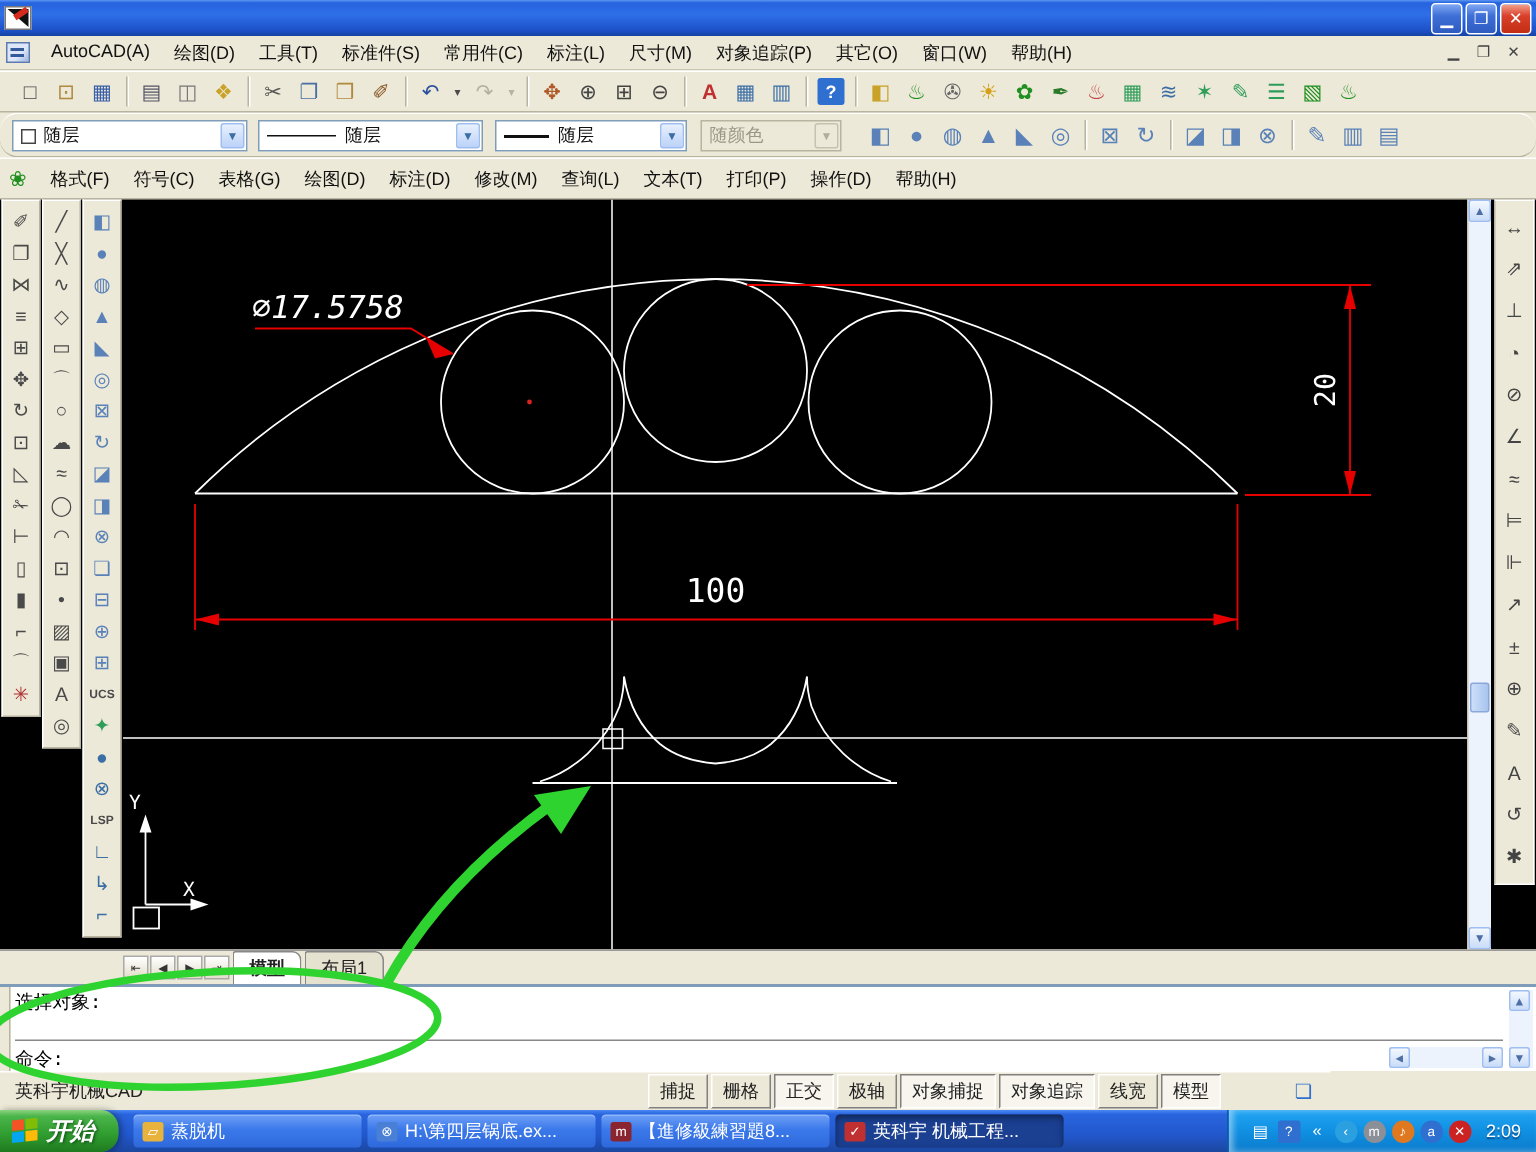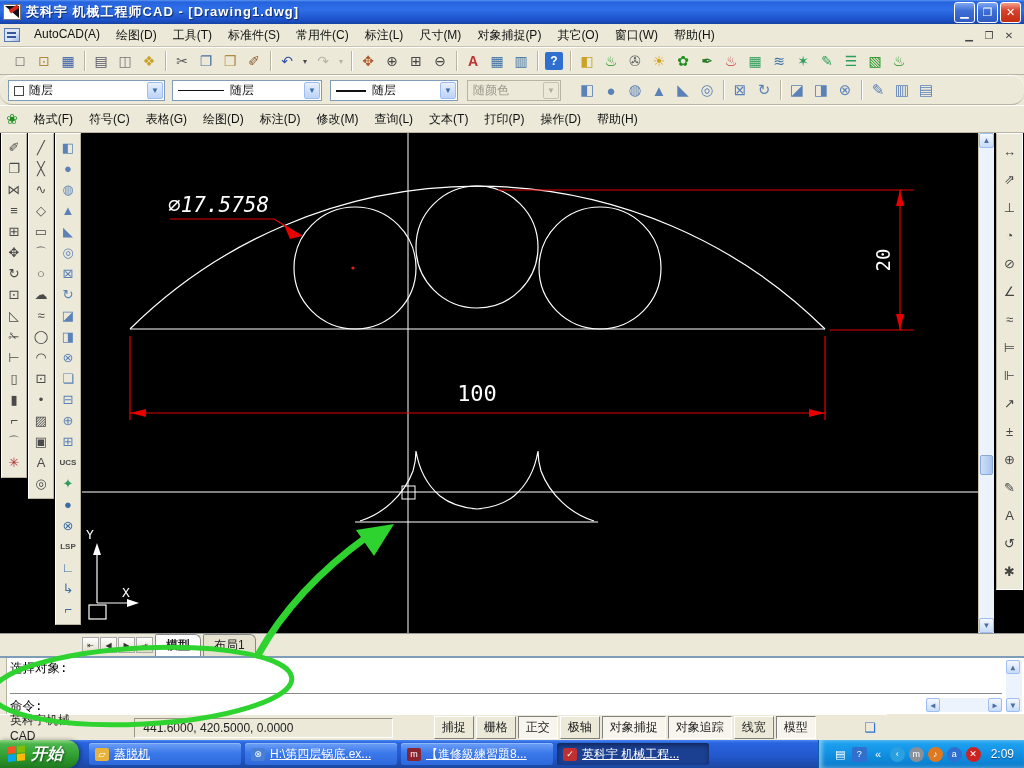--- a/index.html
+++ b/index.html
@@ -122,59 +122,58 @@
   .flag { width:18px; height:16px; display:grid; grid-template-columns:8px 8px; grid-template-rows:7px 7px; gap:1px; transform:skewY(-6deg); }
   .flag i:nth-child(1){background:#F35325;} .flag i:nth-child(2){background:#81BC06;}
   .flag i:nth-child(3){background:#05A6F0;} .flag i:nth-child(4){background:#FFBA08;}
   .tasks { display:flex; align-items:center; margin-left:8px; }
   .task { width:152px; height:22px; margin:0 2px; border-radius:3px; display:flex; align-items:center; gap:5px; padding:0 6px;
     background:linear-gradient(180deg,#6FA0F6,#3B79EA 45%,#2E69DC); box-shadow:inset 0 1px 0 #8FB8F9; color:#fff; font-size:12px;
     white-space:nowrap; overflow:hidden; }
   .task.active { background:#1B3F91; box-shadow:inset 0 2px 4px #102653; }
   .task-icon { width:14px; height:13px; border-radius:2px; display:flex; align-items:center; justify-content:center;
     color:#fff; font-size:9px; flex:0 0 auto; }
-  .task-label { overflow:hidden; text-overflow:ellipsis;text-decoration:underline; }
+  .task-label { overflow:hidden; text-overflow:ellipsis; }
   .tray { margin-left:auto; height:28px; display:flex; align-items:center; gap:4px; padding:0 10px 0 14px; color:#fff;
     background:linear-gradient(180deg,#22A5F3 0%,#1090E2 50%,#0C7BCB 100%); border-left:1px solid #0a5ca8;
     box-shadow:inset 3px 0 4px rgba(255,255,255,.45); }
   .tray-ico { width:15px; height:15px; border-radius:50%; display:flex; align-items:center; justify-content:center; font-size:9px; color:#fff; }
   .tray-ico.flat { background:transparent !important; border-radius:0; font-size:11px; }
   .tray-ico.sq { border-radius:2px; }
   .tray-clock { font-size:12px; margin-left:6px; text-shadow:0 1px 1px #0a4a86; }
 
   
   .green-overlay { position:absolute; inset:0; z-index:50; pointer-events:none; }
 </style>
 </head>
 <body>
 
 <div class="screen">
 
   <div class="titlebar">
     <div class="app-logo"></div>
-    <span class="title-text">英科宇 机械工程师CAD - [Drawing1.dwg]</span>
     <div class="win-controls">
       <span class="win-btn">▁</span>
       <span class="win-btn">❐</span>
       <span class="win-btn close">✕</span>
     </div>
   </div>
 
   <div class="menubar">
     <div class="dwg-icon"></div>
     <div class="menu-items">
 
     <span class="menu-item">AutoCAD(A)</span>
         <span class="menu-item">绘图(D)</span>
         <span class="menu-item">工具(T)</span>
         <span class="menu-item">标准件(S)</span>
         <span class="menu-item">常用件(C)</span>
         <span class="menu-item">标注(L)</span>
         <span class="menu-item">尺寸(M)</span>
-        <span class="menu-item">对象捕捉(P)</span>
+        <span class="menu-item">对象追踪(P)</span>
         <span class="menu-item">其它(O)</span>
         <span class="menu-item">窗口(W)</span>
         <span class="menu-item">帮助(H)</span>
       </div>
     <div class="mdi-controls">
       <span>▁</span>
       <span>❐</span>
       <span>✕</span>
     </div>
   </div>
@@ -704,21 +703,20 @@
       <span class="sb-btn" style="bottom:0;left:0;width:14px;height:14px;">▼</span>
     </div>
     <div class="cmd-hscroll">
       <span class="sb-btn">◀</span>
       <span class="sb-btn">▶</span>
     </div>
   </div>
 
   <div class="statusbar">
     <span class="status-app">英科宇机械CAD</span>
-    <span class="status-coords">441.6000, 420.5000, 0.0000</span>
     <div class="toggles">
 
     <span class="toggle">捕捉</span>
         <span class="toggle">栅格</span>
         <span class="toggle pressed">正交</span>
         <span class="toggle">极轴</span>
         <span class="toggle pressed">对象捕捉</span>
         <span class="toggle pressed">对象追踪</span>
         <span class="toggle">线宽</span>
         <span class="toggle pressed">模型</span>

